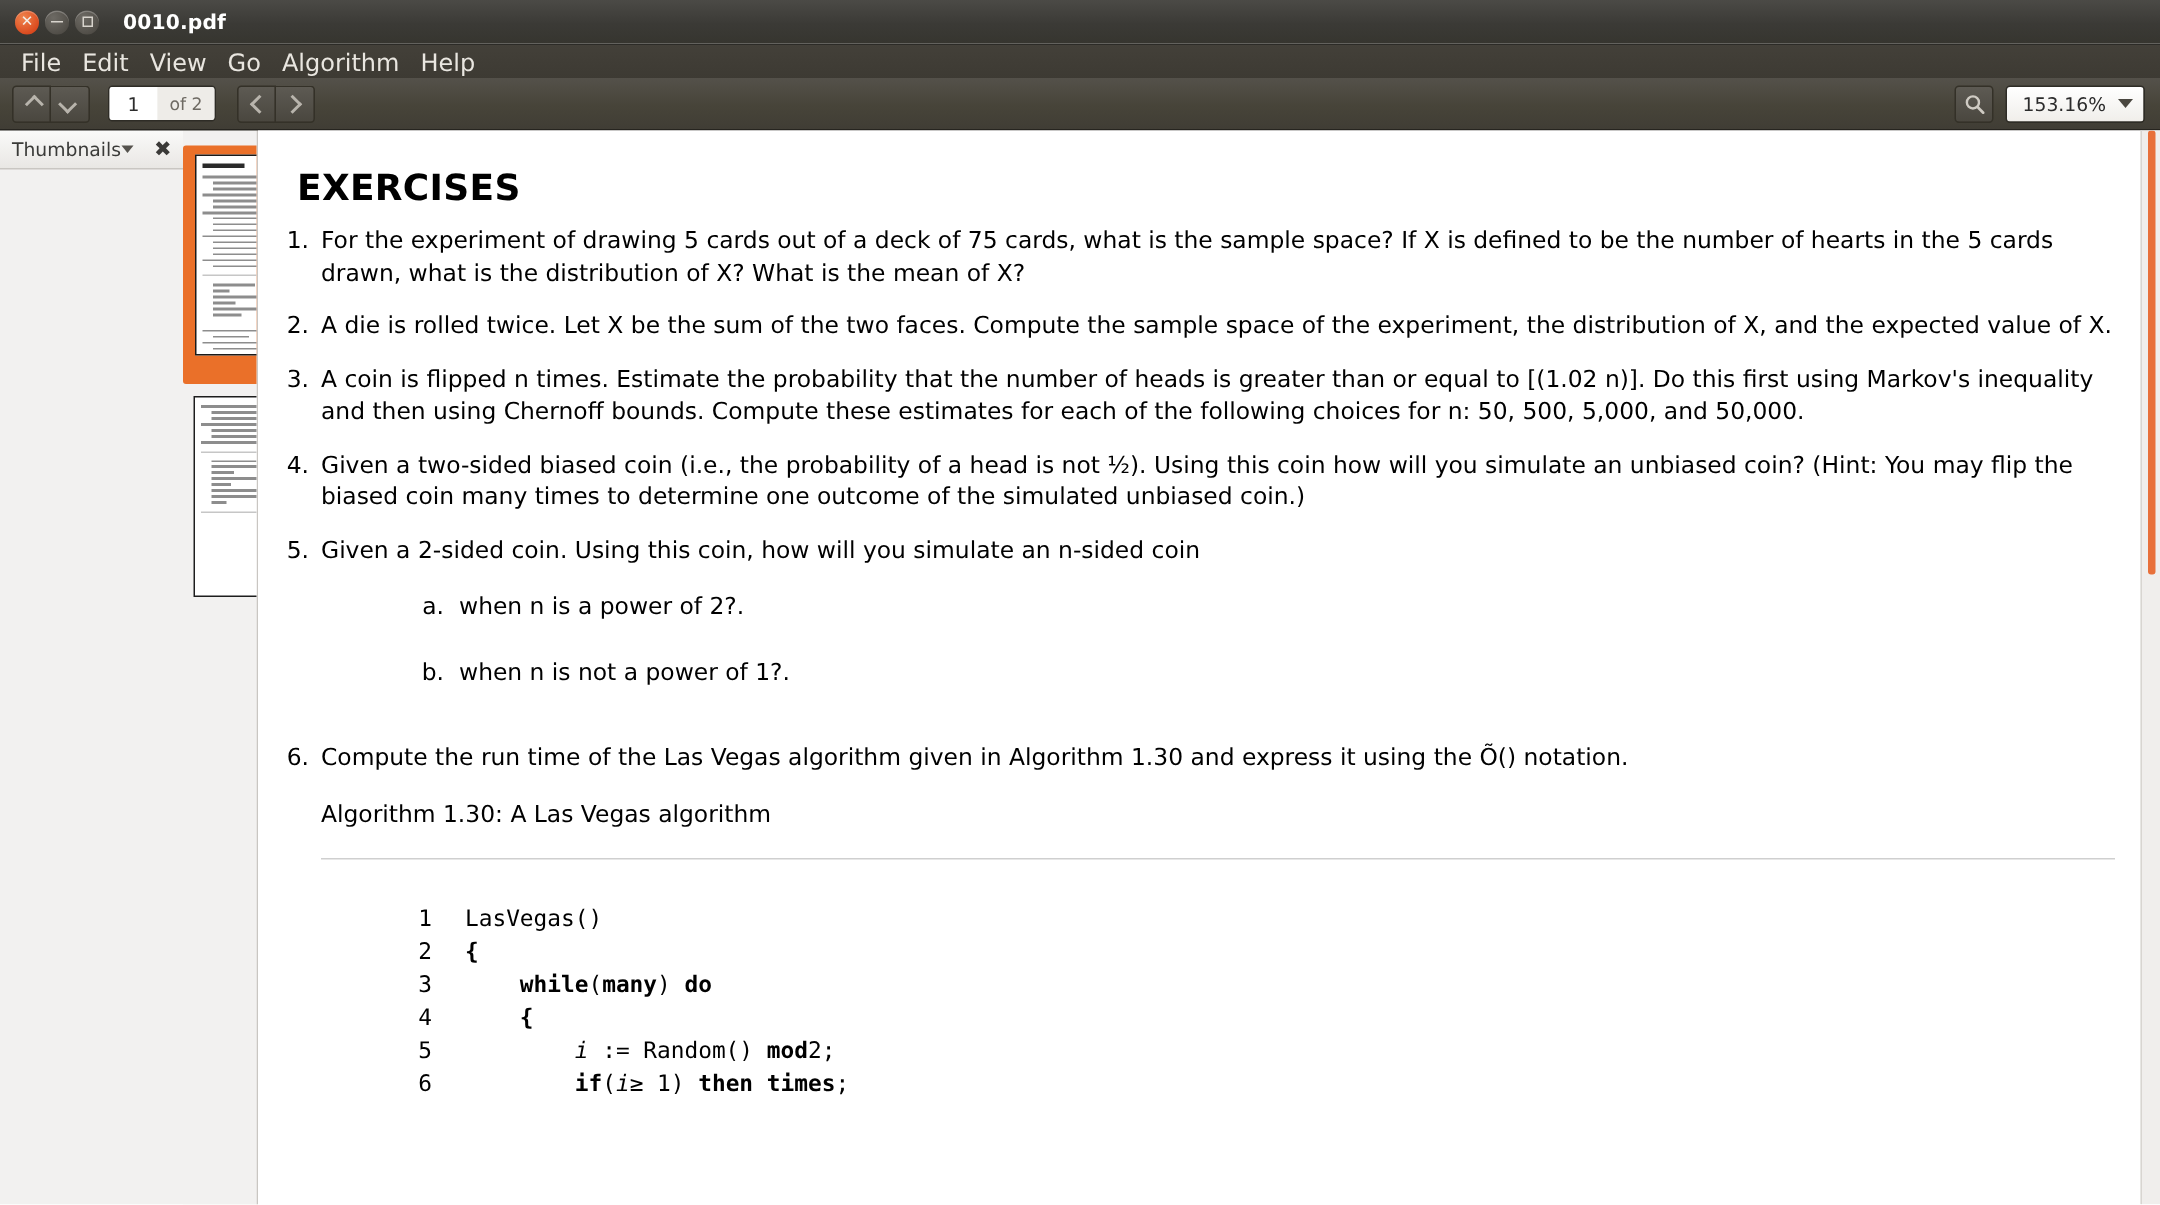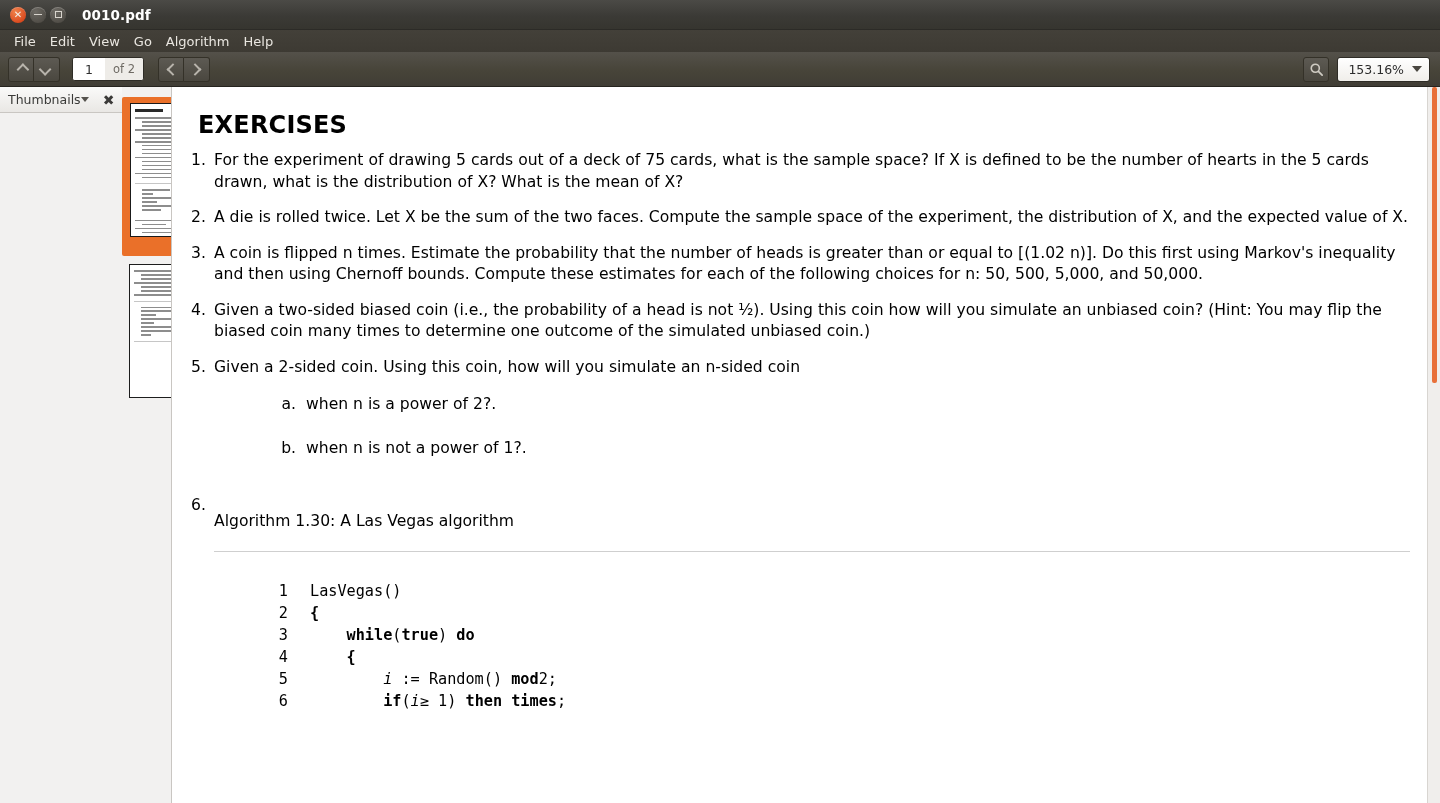--- a/index.html
+++ b/index.html
@@ -36,21 +36,21 @@
     letter-spacing: .1px;
   }
 
   
   .menubar {
     height: 22px; flex: 0 0 22px;
     background: linear-gradient(to bottom, #434039 0%, #3d3a33 100%);
     display: flex; align-items: center; padding-left: 8px; gap: 2px;
   }
   .menu-item {
-    color: #e9e6e0; font-size: 13px; padding: 2px 6px; border-radius: 2px;
+    color: #e9e6e0; font-size: 16px; padding: 2px 6px; border-radius: 2px;
     white-space: nowrap;
   }
 
   
   .toolbar {
     height: 35px; flex: 0 0 35px;
     background: linear-gradient(to bottom, #54514a 0%, #474439 55%, #403d35 100%);
     display: flex; align-items: center; padding: 0 8px;
     border-bottom: 1px solid #26241f;
     position: relative;
@@ -374,25 +374,26 @@
                   <span class="marker">b.</span>
                   <span class="itext">when n is not a power of 1?.</span>
                 </li>
               </ol>
             </span>
           </li>
 
           <li>
             <span class="marker">6.</span>
             <span class="itext">
+              <span>Compute the run time of the Las Vegas algorithm given in Algorithm 1.30 and express it using the Õ() notation.</span>
               <div class="algo-title">Algorithm 1.30: A Las Vegas algorithm</div>
               <hr class="rule">
               <div class="code"><span><span class="ln">1</span>LasVegas()</span>
 <span><span class="ln">2</span><b>{</b></span>
-<span><span class="ln">3</span>    <b>while</b>(<b>true</b>) <b>do</b></span>
+<span><span class="ln">3</span>    <b>while</b>(<b>many</b>) <b>do</b></span>
 <span><span class="ln">4</span>    <b>{</b></span>
 <span><span class="ln">5</span>        <i>i</i> := Random() <b>mod</b>2;</span>
 <span><span class="ln">6</span>        <b>if</b>(<i>i</i>≥ 1) <b>then times</b>;</span></div>
             </span>
           </li>
 
         </ol>
       </div>
 
       <div class="vscroll">

